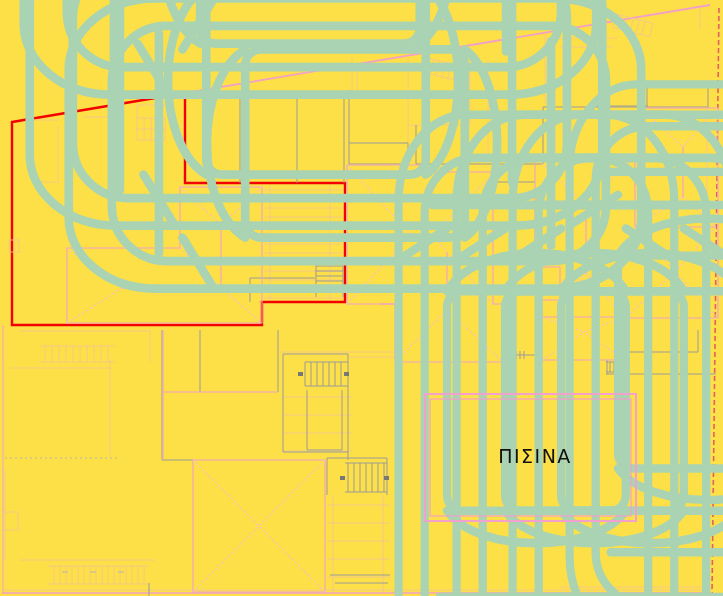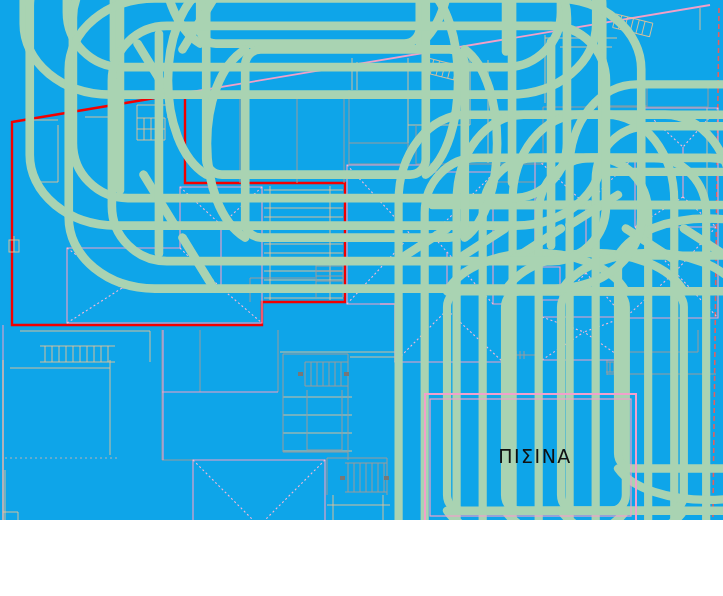--- a/index.html
+++ b/index.html
@@ -1,16 +1,16 @@
 <!DOCTYPE html>
 <html><head>
 <meta charset="utf-8">
 <style>
   html,body{margin:0;padding:0;background:#fff;}
-  .canvas{position:relative;width:723px;height:520px;background:#0ea5e9;overflow:hidden;
+  .canvas{position:relative;width:723px;height:596px;background:#fde047;overflow:hidden;
           font-family:"DejaVu Sans", sans-serif;}
   svg{position:absolute;left:0;top:0;}
   .red   {stroke:#f30000;fill:none;}
   .reddash{stroke:#e26060;fill:none;stroke-dasharray:5 3;}
   .pink  {stroke:#f2a0c8;fill:none;}
   .pinkdot{stroke:#f6b9d8;fill:none;stroke-dasharray:2 2.5;}
   .gray  {stroke:#9b9b9b;fill:none;}
   .graylt{stroke:#b5b5b5;fill:none;}
   .orange{stroke:#f3c491;fill:none;opacity:.85;}
   .poolb {stroke:#f2a0cc;fill:none;}

